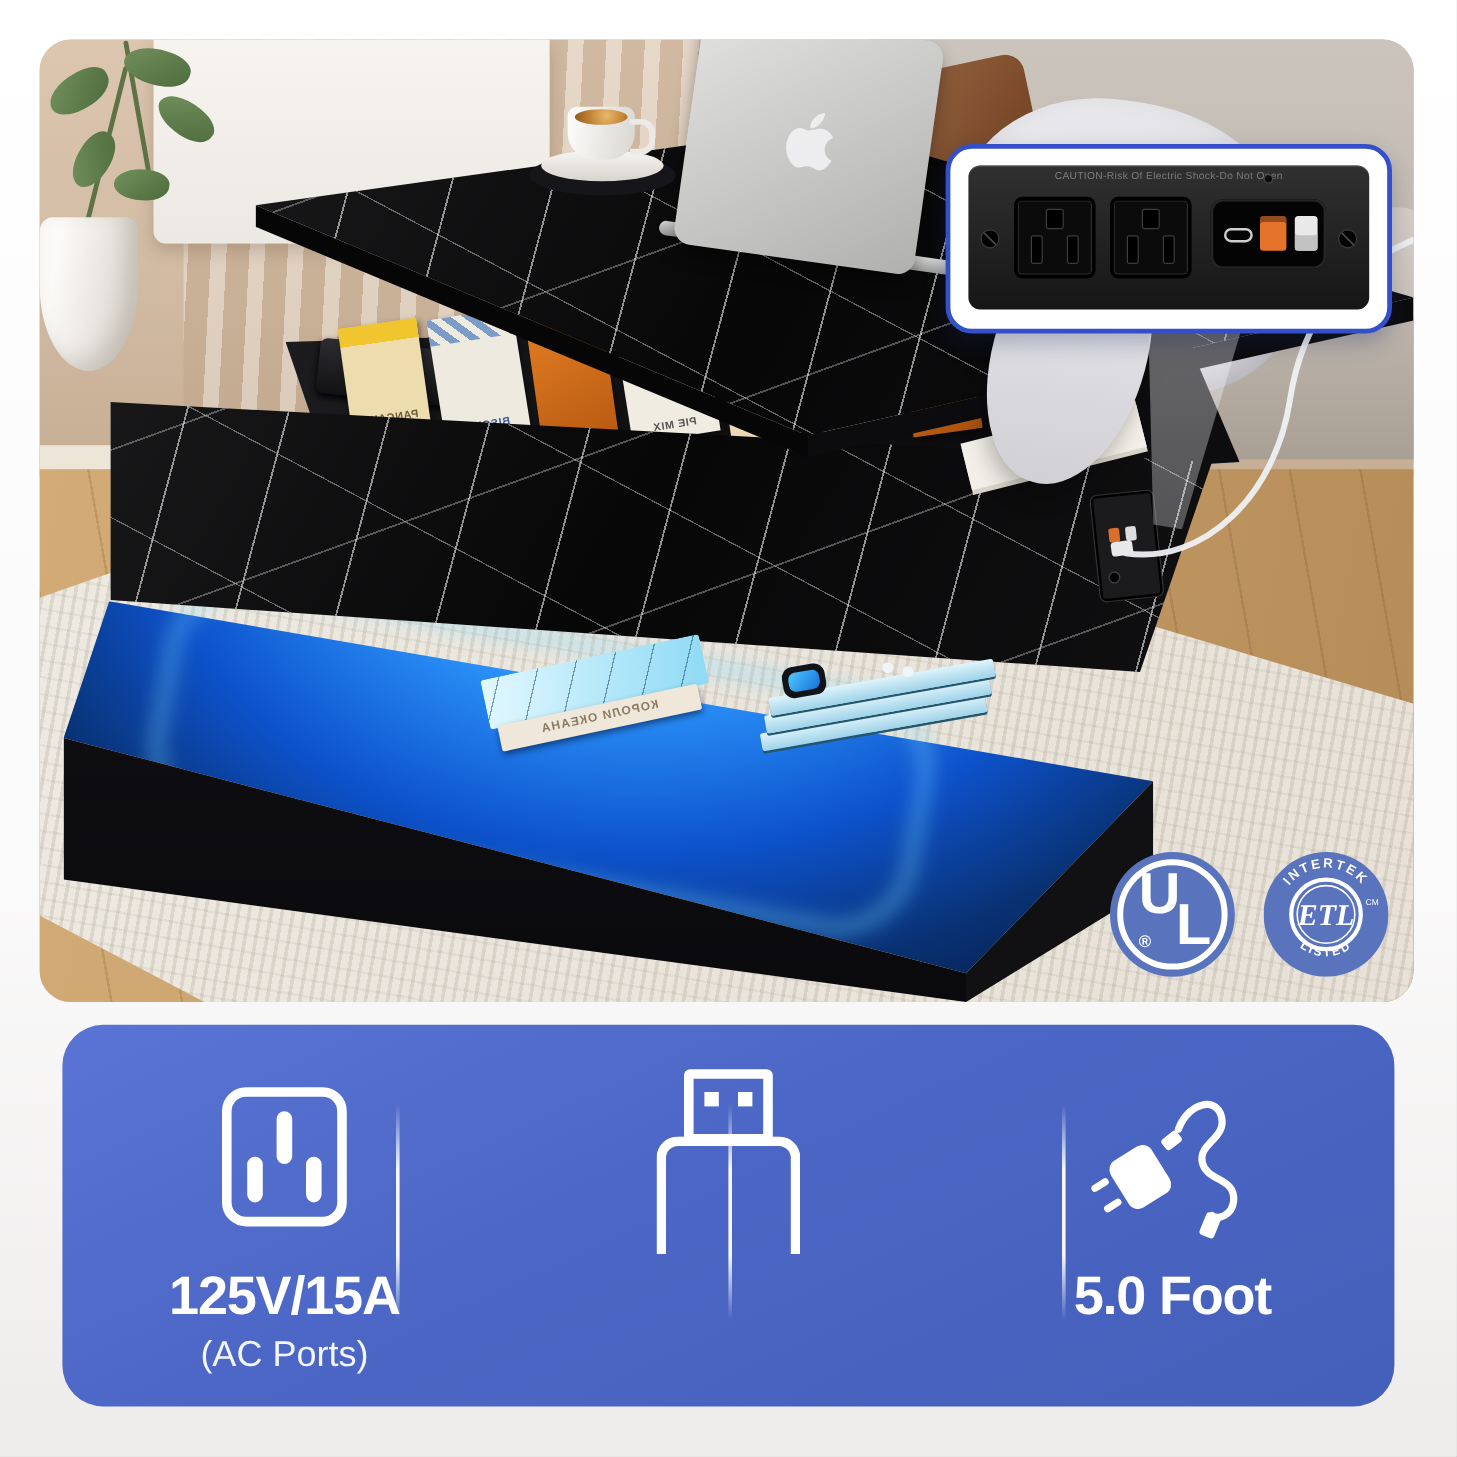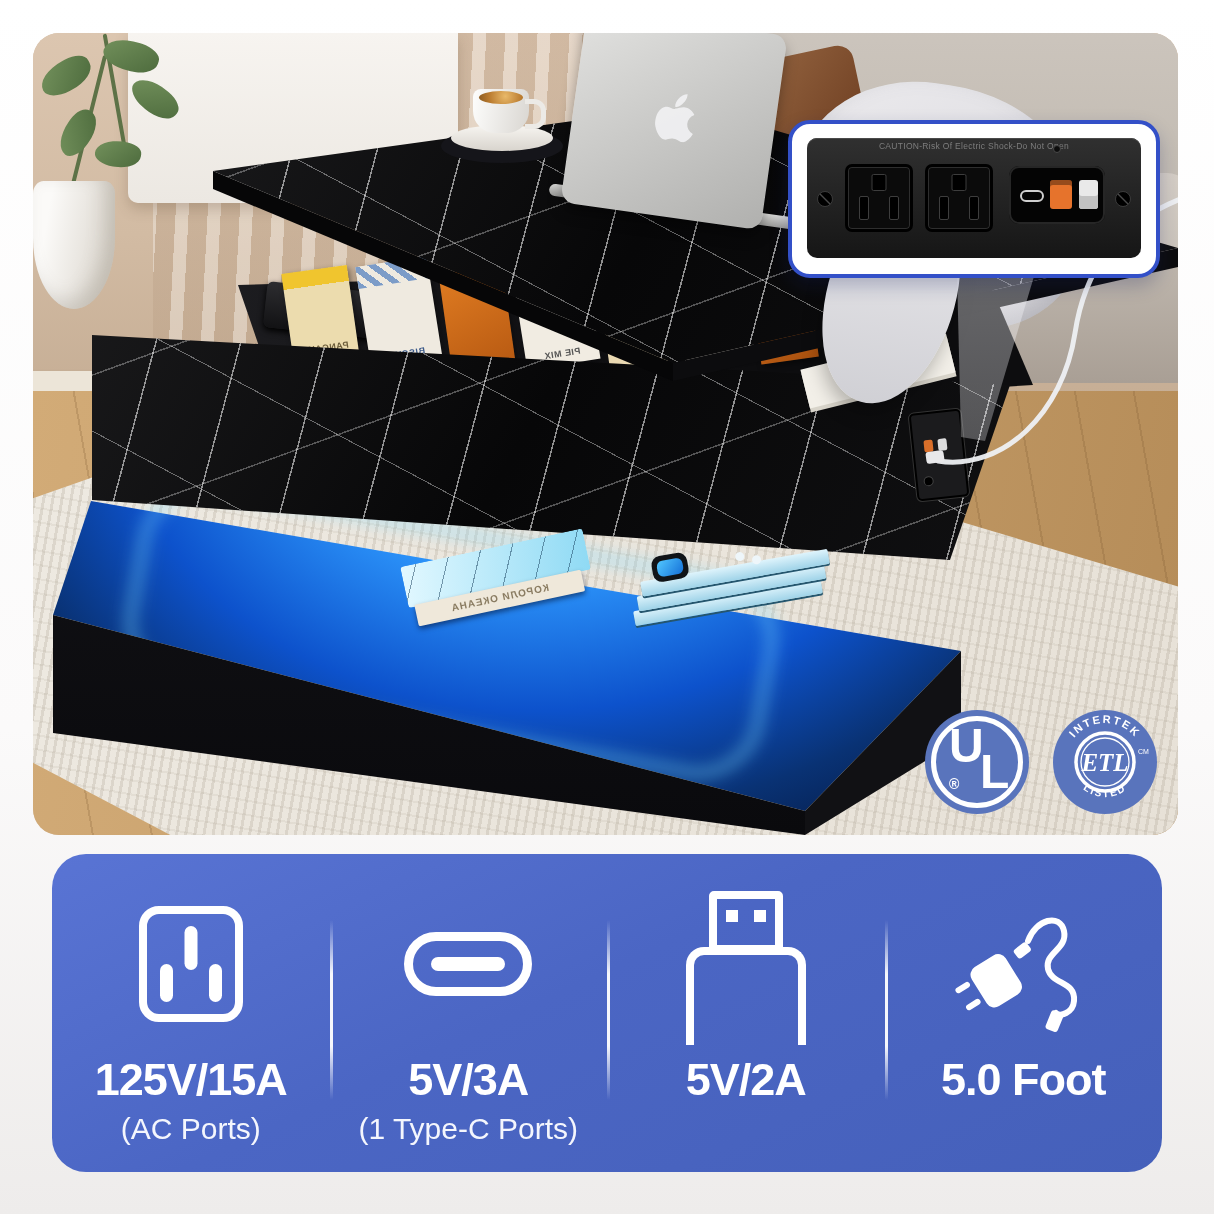--- a/index.html
+++ b/index.html
@@ -341,41 +341,31 @@
       <div class="ic-outlet">
           <div class="st"></div>
           <div class="sl"></div>
           <div class="sr"></div>
         </div>
     </div>
     <div class="spec-value">125V/15A</div>
     <div class="spec-label">(AC Ports)</div>
   </div>
 
-  <div class="spec-item">
-    <div class="spec-iconbox">
-      <div class="ic-typec">
-          <div class="bar"></div>
-        </div>
-    </div>
-    <div class="spec-value">5V/3A</div>
-    <div class="spec-label">(1 Type-C Ports)</div>
-  </div>
 
   <div class="spec-item">
     <div class="spec-iconbox">
       <div class="ic-usb">
         <div class="head">
             <div class="el"></div>
             <div class="er"></div>
           </div>
         <div class="collar"></div>
       </div>
     </div>
-    <div class="spec-value">5V/2A</div>
   </div>
 
   <div class="spec-item">
     <div class="spec-iconbox">
       <svg width="150" height="150" viewBox="0 0 150 150">
         <g transform="rotate(-32 46 92)">
           <rect x="28" y="70" width="40" height="46" rx="9" fill="#fff"></rect>
           <rect x="8" y="78" width="16" height="6" rx="3" fill="#fff"></rect>
           <rect x="8" y="98" width="16" height="6" rx="3" fill="#fff"></rect>
         </g>

